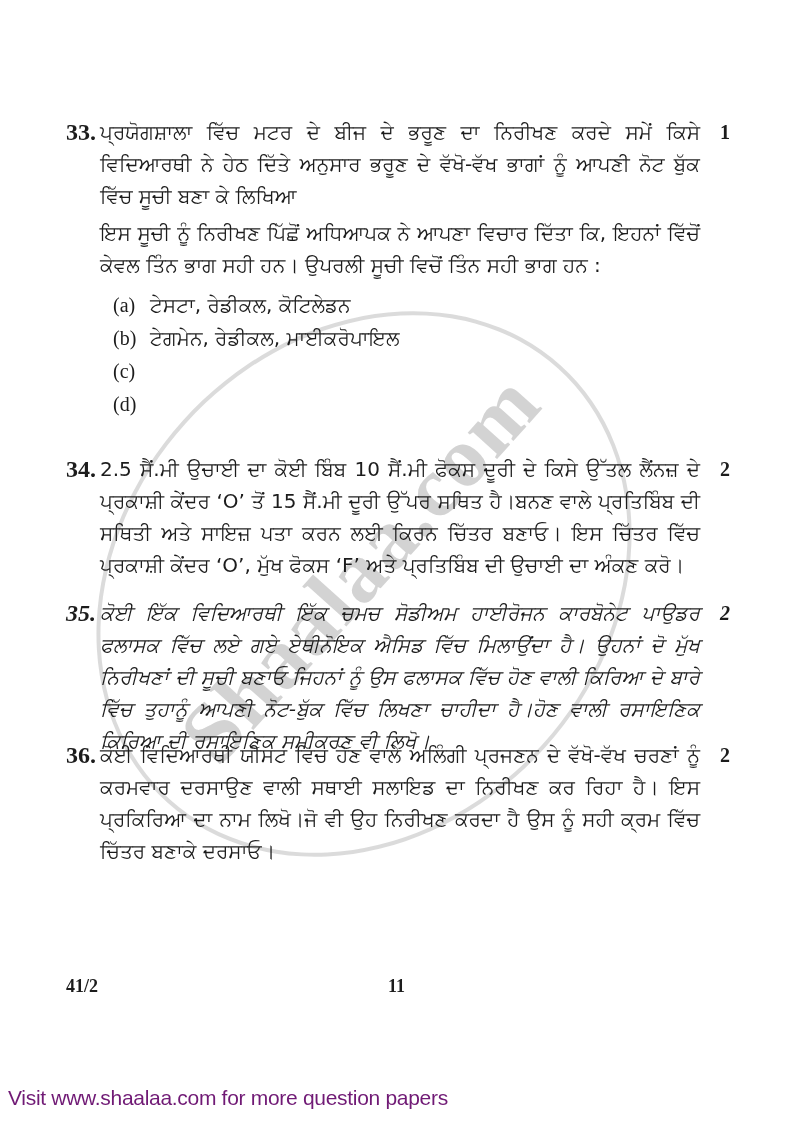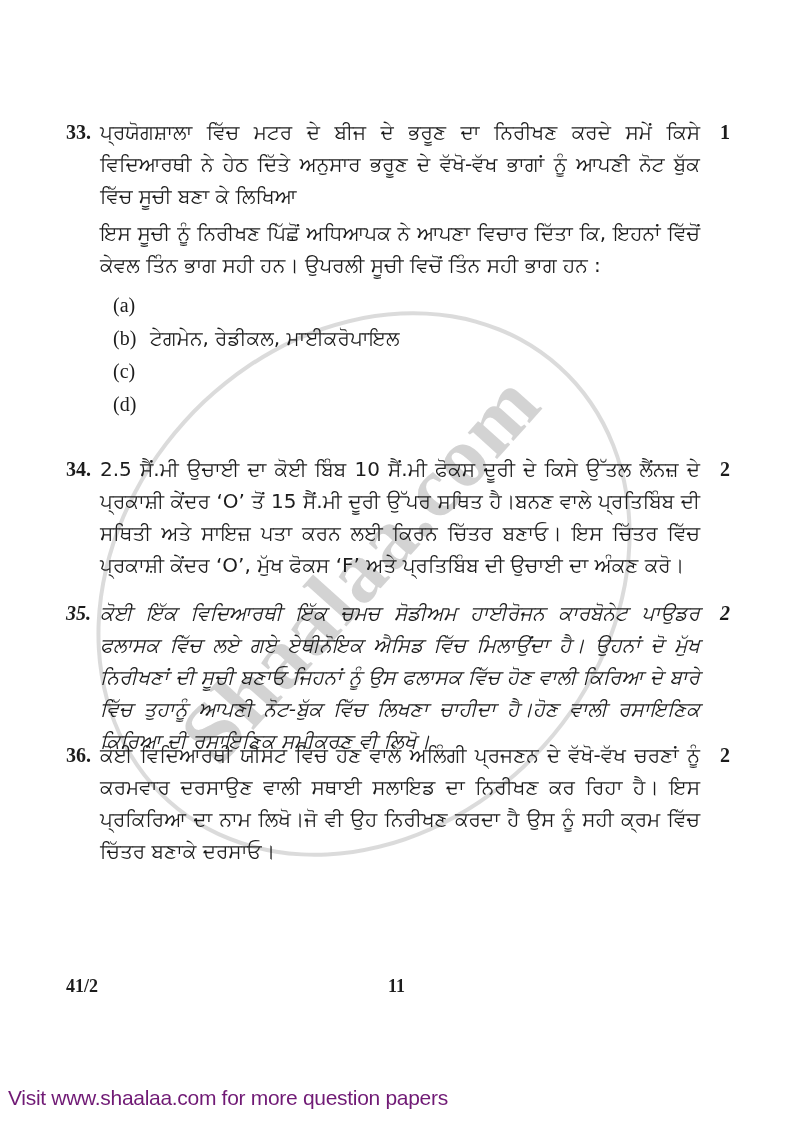--- a/index.html
+++ b/index.html
@@ -41,21 +41,21 @@
   .question {
     position:absolute; left:66px; width:664px;
     z-index:1;
     font-size:20px;
     line-height:32px;
   }
   .qnum {
     position:absolute; left:0; top:0;
     font-family:"Liberation Serif", serif;
     font-weight:700;
-    font-size:20px;
+    font-size:24px;
   }
   .marks {
     position:absolute; right:0; top:0;
     font-family:"Liberation Serif", serif;
     font-weight:700;
     font-size:20px;
   }
   .qbody { margin-left:34px; width:600px; }
   .qbody p { margin:0 0 5px 0; text-align:justify; }
   .qbody p:last-child { margin-bottom:0; }
@@ -97,20 +97,21 @@
 
   <div class="question" style="top:116px;">
     <span class="qnum">33.</span>
     <span class="marks">1</span>
     <div class="qbody">
       <p>ਪ੍ਰਯੋਗਸ਼ਾਲਾ ਵਿੱਚ ਮਟਰ ਦੇ ਬੀਜ ਦੇ ਭਰੂਣ ਦਾ ਨਿਰੀਖਣ ਕਰਦੇ ਸਮੇਂ ਕਿਸੇ ਵਿਦਿਆਰਥੀ ਨੇ ਹੇਠ ਦਿੱਤੇ ਅਨੁਸਾਰ ਭਰੂਣ ਦੇ ਵੱਖੋ-ਵੱਖ ਭਾਗਾਂ ਨੂੰ ਆਪਣੀ ਨੋਟ ਬੁੱਕ ਵਿੱਚ ਸੂਚੀ ਬਣਾ ਕੇ ਲਿਖਿਆ</p>
       <p>ਇਸ ਸੂਚੀ ਨੂੰ ਨਿਰੀਖਣ ਪਿੱਛੋਂ ਅਧਿਆਪਕ ਨੇ ਆਪਣਾ ਵਿਚਾਰ ਦਿੱਤਾ ਕਿ, ਇਹਨਾਂ ਵਿੱਚੋਂ ਕੇਵਲ ਤਿੰਨ ਭਾਗ ਸਹੀ ਹਨ। ਉਪਰਲੀ ਸੂਚੀ ਵਿਚੋਂ ਤਿੰਨ ਸਹੀ ਭਾਗ ਹਨ :</p>
       <div class="options">
         <div class="option">
           <span class="opt-label">(a)</span>
+          <span>ਟੇਸਟਾ, ਰੇਡੀਕਲ, ਕੋਟਿਲੇਡਨ</span>
         </div>
         <div class="option">
           <span class="opt-label">(b)</span>
           <span>ਟੇਗਮੇਨ, ਰੇਡੀਕਲ, ਮਾਈਕਰੋਪਾਇਲ</span>
         </div>
         <div class="option">
           <span class="opt-label">(c)</span>
         </div>
         <div class="option">
           <span class="opt-label">(d)</span>

